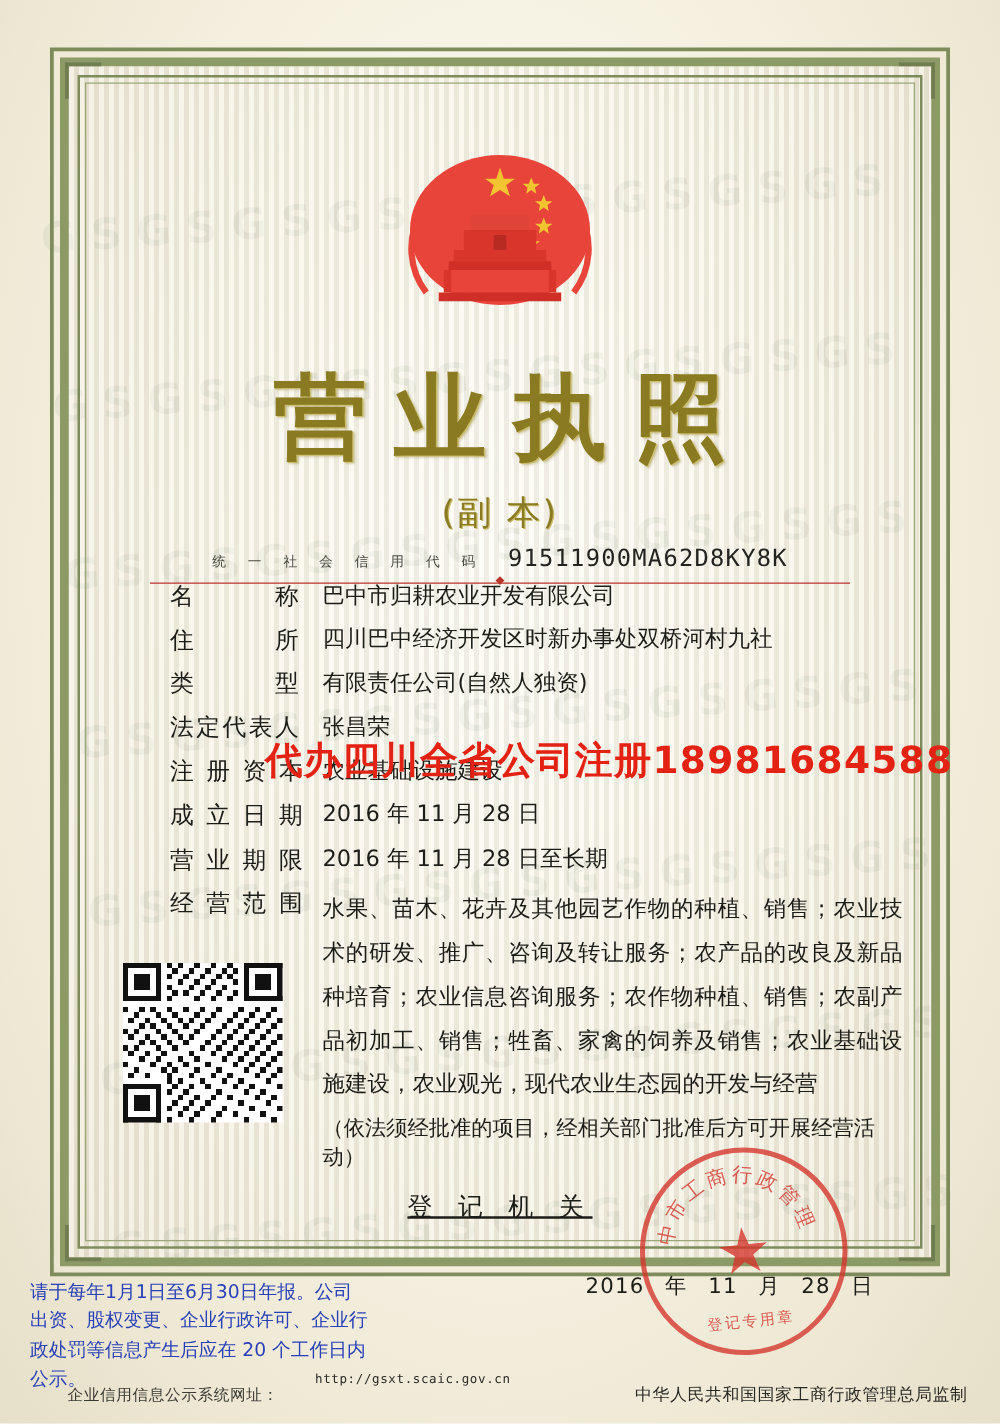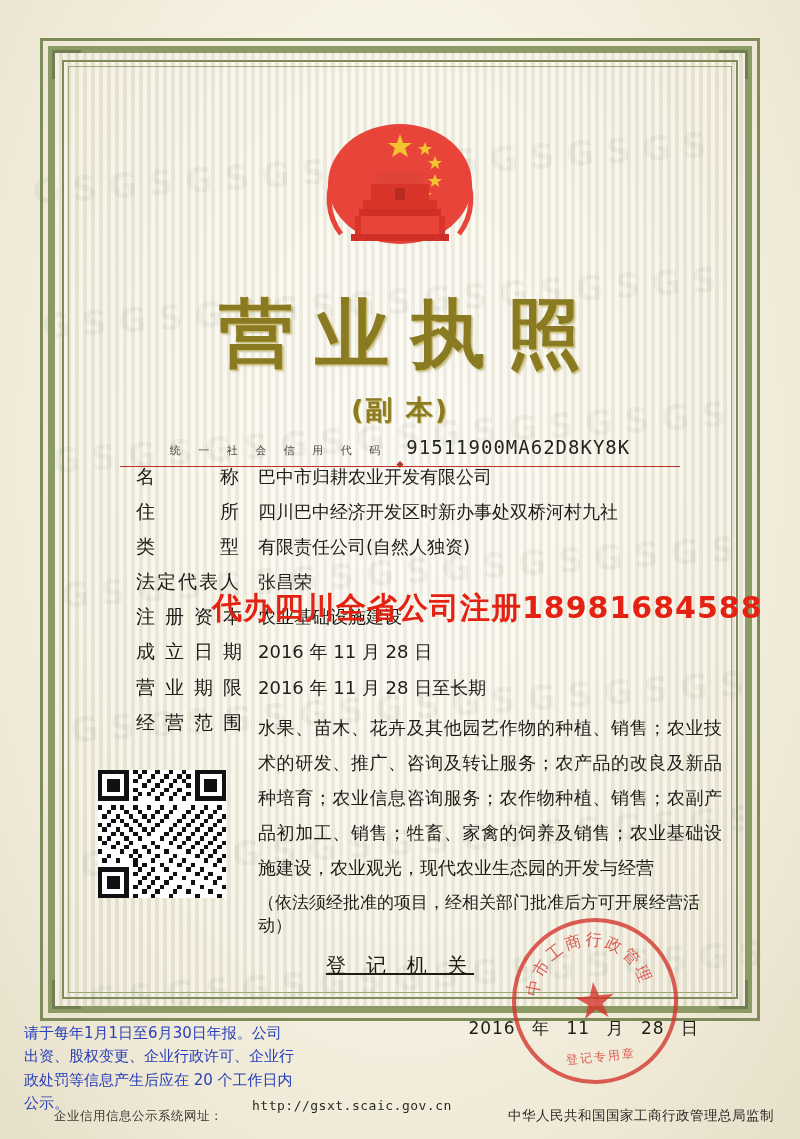--- a/index.html
+++ b/index.html
@@ -96,21 +96,21 @@
     color: #8a7a21;
     text-shadow: 1px 1px 0 #cbbc6a, 2px 2px 2px rgba(120,105,20,0.35);
     text-indent: 22px;
   }
   .doc-subtitle {
     position: absolute;
     top: 392px;
     left: 0; right: 0;
     text-align: center;
     font-size: 27px;
-    font-weight: bold;
+    font-weight: normal;
     color: #8a7a21;
     letter-spacing: 2px;
     text-shadow: 1px 1px 0 #cbbc6a;
   }
   .credit-row {
     position: absolute;
     top: 436px;
     left: 0; right: 0;
     text-align: center;
     color: #4a4a42;
@@ -272,21 +272,21 @@
     top: 1108px;
     font-size: 12.5px;
     color: #3a3a32;
     letter-spacing: 0.5px;
   }
   .sys-url {
     position: absolute;
     left: 252px;
     top: 1098px;
     font-family: "DejaVu Sans Mono", "Liberation Mono", monospace;
-    font-size: 13px;
+    font-size: 10px;
     color: #2a2a24;
     letter-spacing: 0.5px;
   }
   .issuer {
     position: absolute;
     right: 26px;
     top: 1107px;
     font-size: 13.5px;
     color: #2a2a24;
     letter-spacing: 0.5px;

